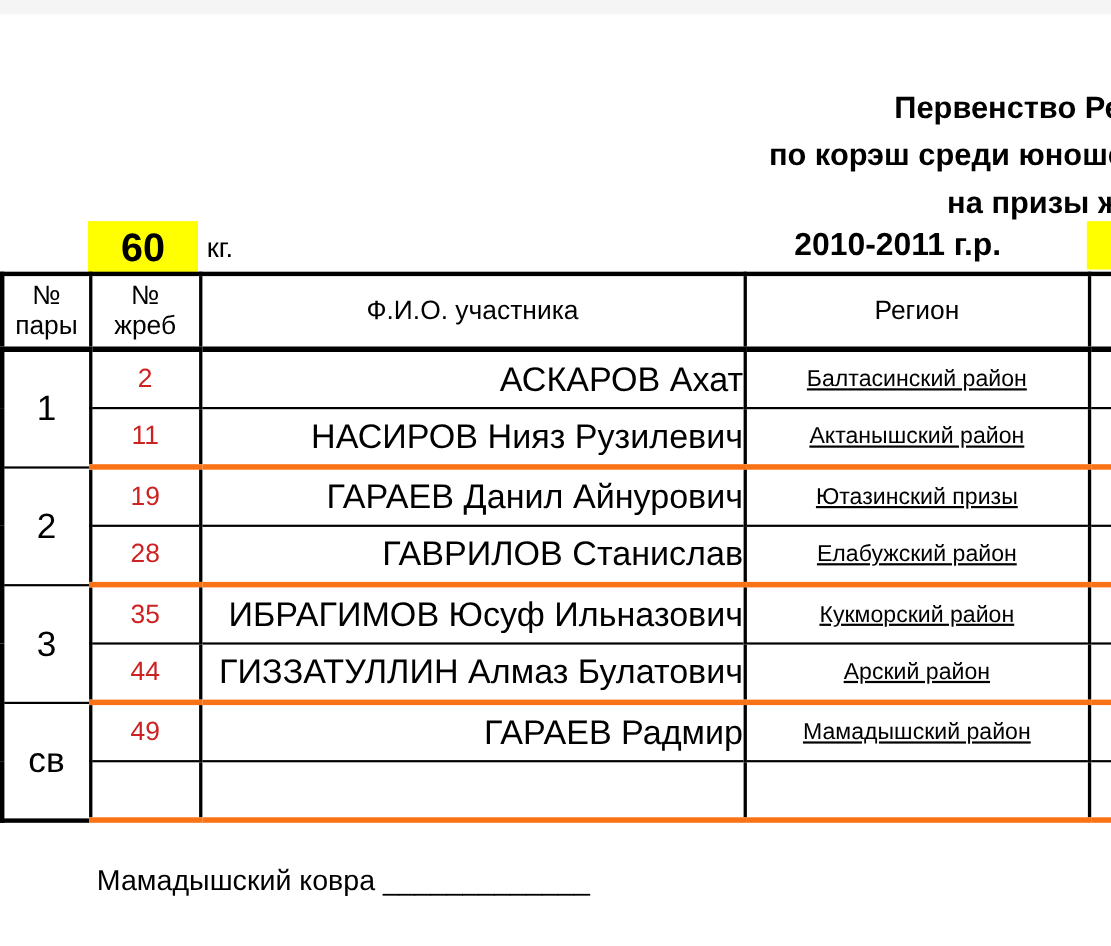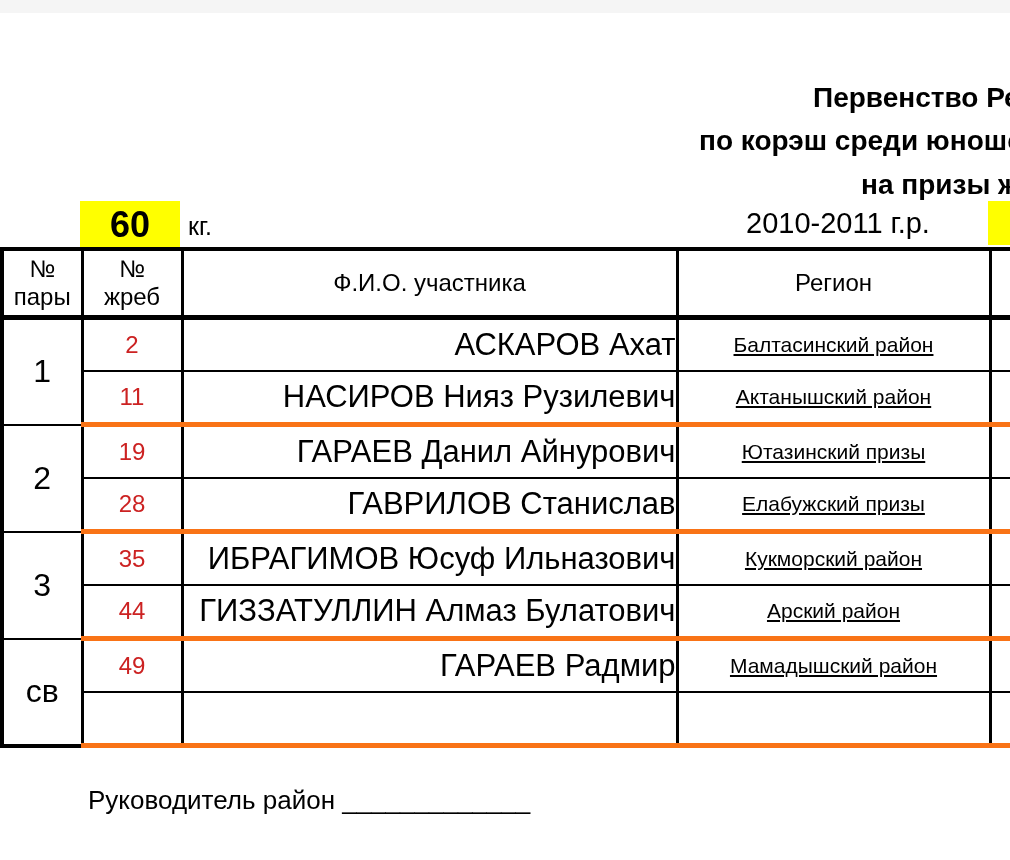--- a/index.html
+++ b/index.html
@@ -26,22 +26,22 @@
     width: 100px; height: 48px;
     background: var(--highlight, #ffff00);
     display: flex; align-items: center; justify-content: center;
     font-weight: bold; font-size: 36px;
   }
   .weight-unit {
     position: absolute; left: 188px; top: 212px;
     font-size: 25px;
   }
   .age-group {
-    position: absolute; left: 746px; top: 207px;
-    font-weight: normal; font-size: 29px; white-space: nowrap;
+    position: absolute; left: 722px; top: 207px;
+    font-weight: bold; font-size: 29px; white-space: nowrap;
   }
   .right-highlight {
     position: absolute; left: 988px; top: 201px;
     width: 72px; height: 44px;
     background: var(--highlight, #ffff00);
   }
   table.pairings {
     position: absolute; left: 0; top: 247px;
     width: 1060px; table-layout: fixed;
     border-collapse: collapse;
@@ -129,21 +129,21 @@
   <tr class="r inner">
     <td class="pair" rowspan="2">2</td>
     <td class="draw">19</td>
     <td class="name">ГАРАЕВ Данил Айнурович</td>
     <td class="region">Ютазинский призы</td>
     <td></td>
   </tr>
   <tr class="r gend">
     <td class="draw">28</td>
     <td class="name">ГАВРИЛОВ Станислав</td>
-    <td class="region">Елабужский призы</td>
+    <td class="region">Елабужский район</td>
     <td></td>
   </tr>
 
   <tr class="r inner">
     <td class="pair" rowspan="2">3</td>
     <td class="draw">35</td>
     <td class="name">ИБРАГИМОВ Юсуф Ильназович</td>
     <td class="region">Кукморский район</td>
     <td></td>
   </tr>
@@ -163,13 +163,13 @@
   </tr>
   <tr class="r gend">
     <td class="draw"></td>
     <td class="name"></td>
     <td class="region"></td>
     <td></td>
   </tr>
 </tbody>
   </table>
 
-<div class="footer">Руководитель район _____________</div>
+<div class="footer">Мамадышский ковра _____________</div>
 
 </body></html>

